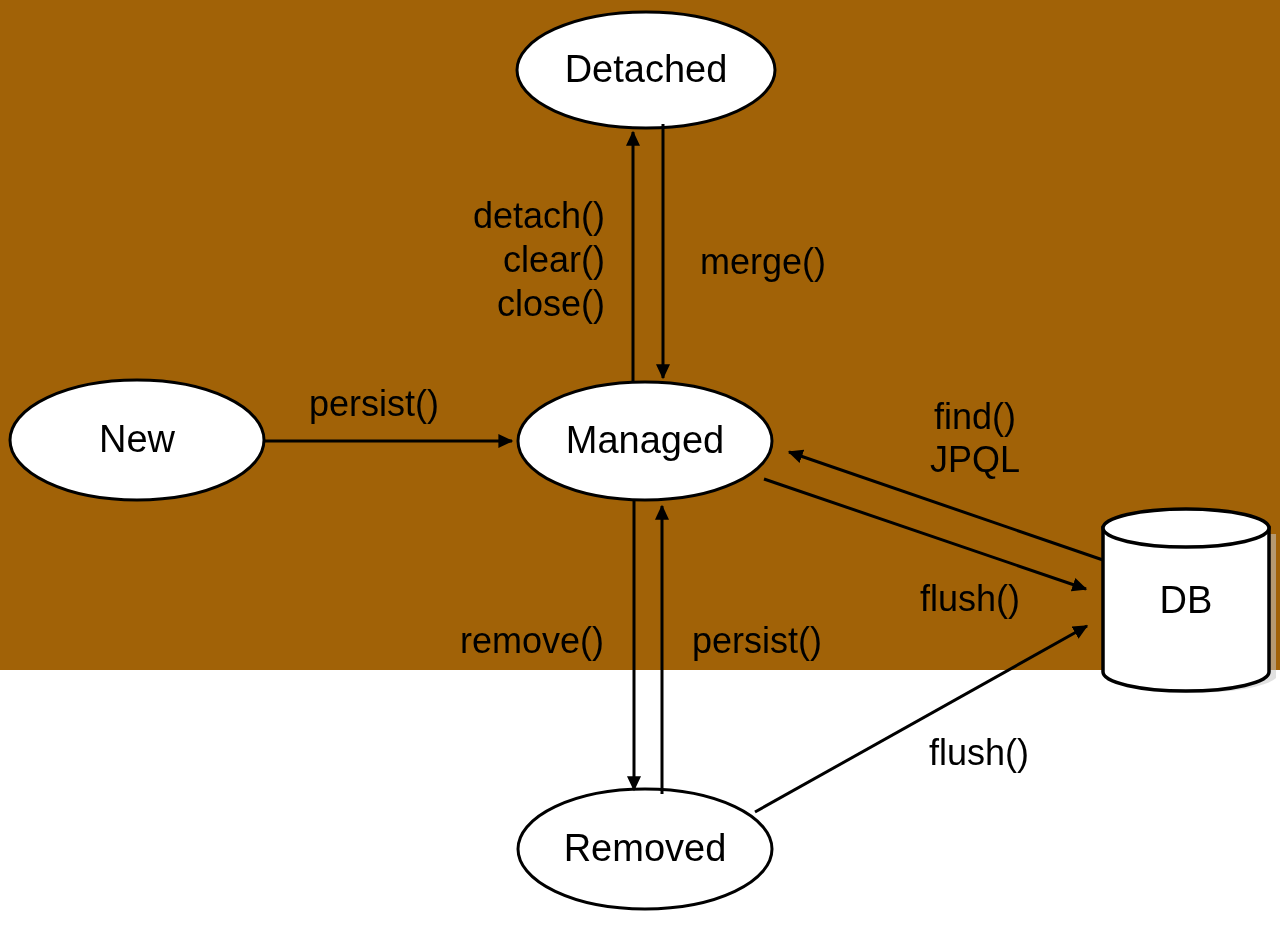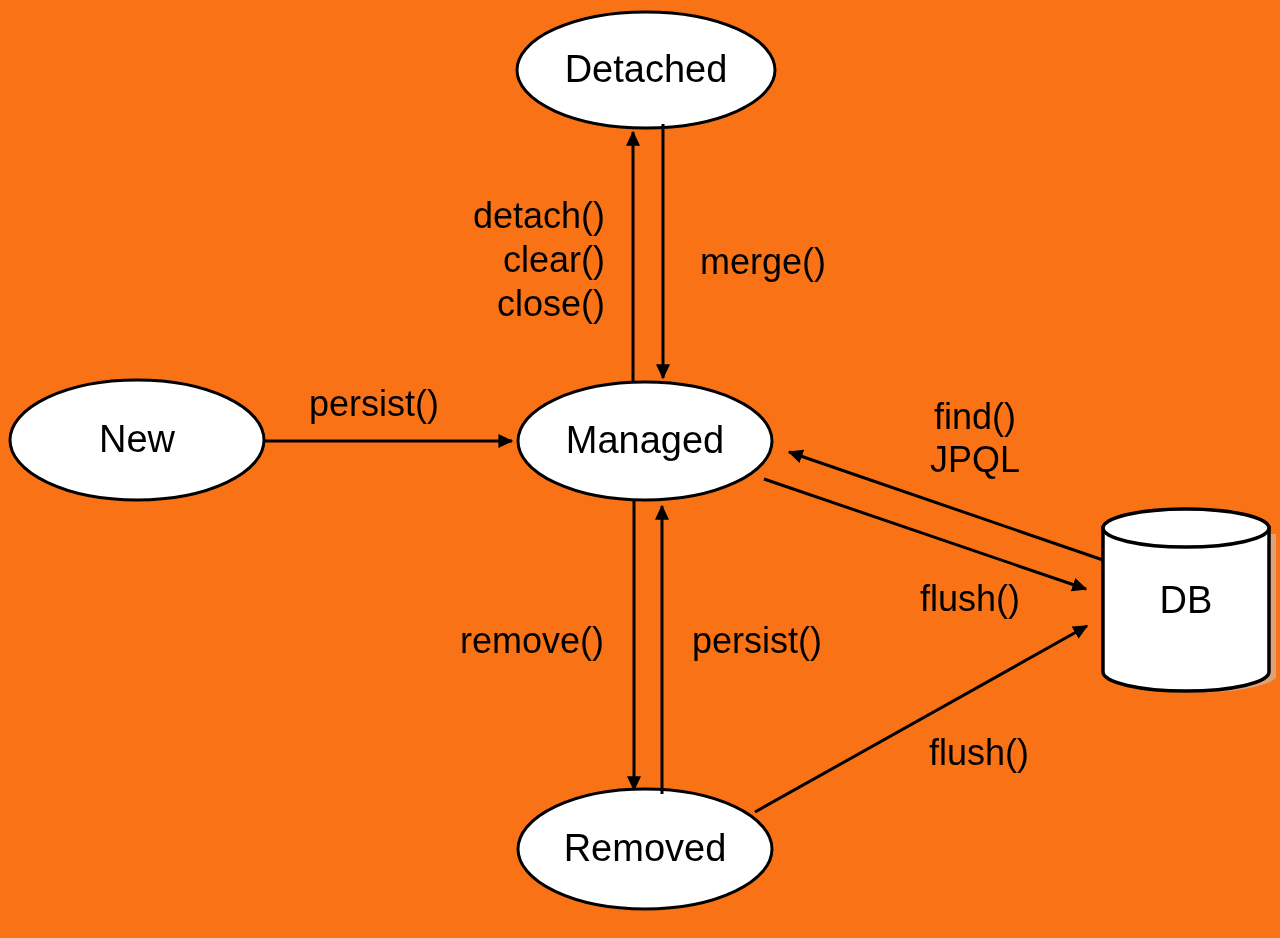--- a/index.html
+++ b/index.html
@@ -10,22 +10,22 @@
   }
   body {
     width: 1280px;
     height: 938px;
     overflow: hidden;
     font-family: "Liberation Sans", "DejaVu Sans", sans-serif;
   }
   #diagram-root {
     position: relative;
     width: 1280px;
-    height: 938px;
-    background: #f97316;
+    height: 670px;
+    background: #a16207;
   }
   svg#lifecycle-svg {
     display: block;
     width: 1280px;
     height: 938px;
   }
   .node-shape {
     fill: #ffffff;
     stroke: #000000;
     stroke-width: 3;

